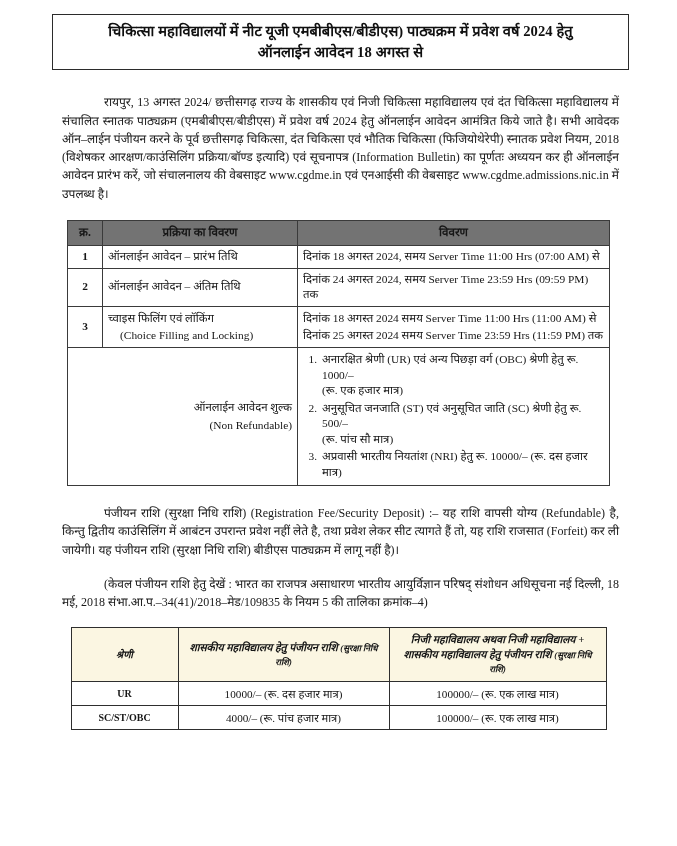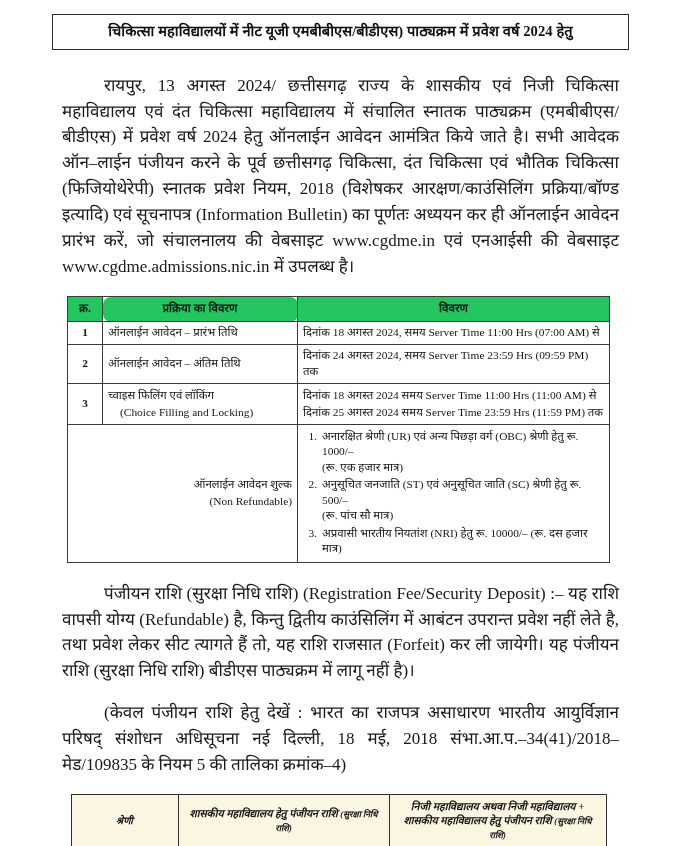--- a/index.html
+++ b/index.html
@@ -34,21 +34,21 @@
     font-weight: bold;
     font-size: 14.6px;
     line-height: 1.42;
     letter-spacing: 0.1px;
     color: #101010;
   }
 
   
   .para {
     margin: 0 58px 0 62px;
-    font-size: 17px;
+    font-size: 12px;
     line-height: 1.52;
     text-align: justify;
     text-align-last: left;
     color: #181818;
   }
   .para.first { margin-top: 11px; }
   .para .indent { display: inline-block; width: 42px; }
 
   
   .tbl-wrap-1 {
@@ -63,28 +63,28 @@
   }
   table.t1 td, table.t1 th {
     border: 1px solid #3a3a3a;
     padding: 3px 5px;
     font-size: 11.4px;
     line-height: 1.38;
     vertical-align: middle;
     color: #161616;
   }
   table.t1 thead th {
-    background: #22c55e;
+    background: #737373;
     text-align: center;
     font-weight: bold;
     font-size: 11.6px;
     padding: 4px 4px;
   }
   .t1 .c-sno { width: 26px; text-align: center; font-weight: bold; }
-  .t1 .c-proc { width: 186px; border-radius: 8px; }
+  .t1 .c-proc { width: 186px; }
   .t1 .c-desc { }
   .t1 .fee-label { text-align: right; padding-left: 16px; }
   .t1 ol.fee-list {
     margin: 1px 0 1px 0;
     padding-left: 17px;
     list-style-type: decimal;
   }
   .t1 ol.fee-list li {
     margin: 0 0 2px 0;
     padding-left: 2px;
@@ -131,20 +131,21 @@
   .sp-16 { height: 16px; }
   .sp-18 { height: 18px; }
 </style>
 </head>
 <body>
 
 <div class="page">
 
   <div class="title-box">
     <div class="title-line">चिकित्सा महाविद्यालयों में नीट यूजी एमबीबीएस/बीडीएस) पाठ्यक्रम में प्रवेश वर्ष 2024 हेतु</div>
+    <div class="title-line">ऑनलाईन आवेदन 18 अगस्त से</div>
   </div>
 
   <div class="sp-10"></div>
   <p class="para first"><span class="indent"></span><span>रायपुर, 13 अगस्त 2024/ छत्तीसगढ़ राज्य के शासकीय एवं निजी चिकित्सा महाविद्यालय एवं दंत चिकित्सा महाविद्यालय में संचालित स्नातक पाठ्यक्रम (एमबीबीएस/बीडीएस) में प्रवेश वर्ष 2024 हेतु ऑनलाईन आवेदन आमंत्रित किये जाते है। सभी आवेदक ऑन–लाईन पंजीयन करने के पूर्व छत्तीसगढ़ चिकित्सा, दंत चिकित्सा एवं भौतिक चिकित्सा (फिजियोथेरेपी) स्नातक प्रवेश नियम, 2018 (विशेषकर आरक्षण/काउंसिलिंग प्रक्रिया/बॉण्ड इत्यादि) एवं सूचनापत्र (Information Bulletin) का पूर्णतः अध्ययन कर ही ऑनलाईन आवेदन प्रारंभ करें, जो संचालनालय की वेबसाइट www.cgdme.in एवं एनआईसी की वेबसाइट www.cgdme.admissions.nic.in में उपलब्ध है।</span></p>
 
   <div class="tbl-wrap-1">
     <table class="t1">
       <thead>
         <tr>
           <th class="c-sno">क्र.</th>
@@ -218,20 +219,25 @@
             <div>निजी महाविद्यालय अथवा निजी महाविद्यालय  +</div>
             <div>
               <span>शासकीय महाविद्यालय हेतु पंजीयन राशि</span>
               <span class="tiny">(सुरक्षा निधि राशि)</span>
             </div>
           </th>
         </tr>
       </thead>
       <tbody>
         <tr>
+          <td class="c-cat">UR</td>
+          <td class="c-govt">10000/– (रू. दस हजार मात्र)</td>
+          <td class="c-priv">100000/– (रू. एक लाख मात्र)</td>
+        </tr>
+        <tr>
           <td class="c-cat">SC/ST/OBC</td>
           <td class="c-govt">4000/– (रू. पांच हजार मात्र)</td>
           <td class="c-priv">100000/– (रू. एक लाख मात्र)</td>
         </tr>
       </tbody>
     </table>
   </div>
 
   <div class="sp-14"></div>
 

